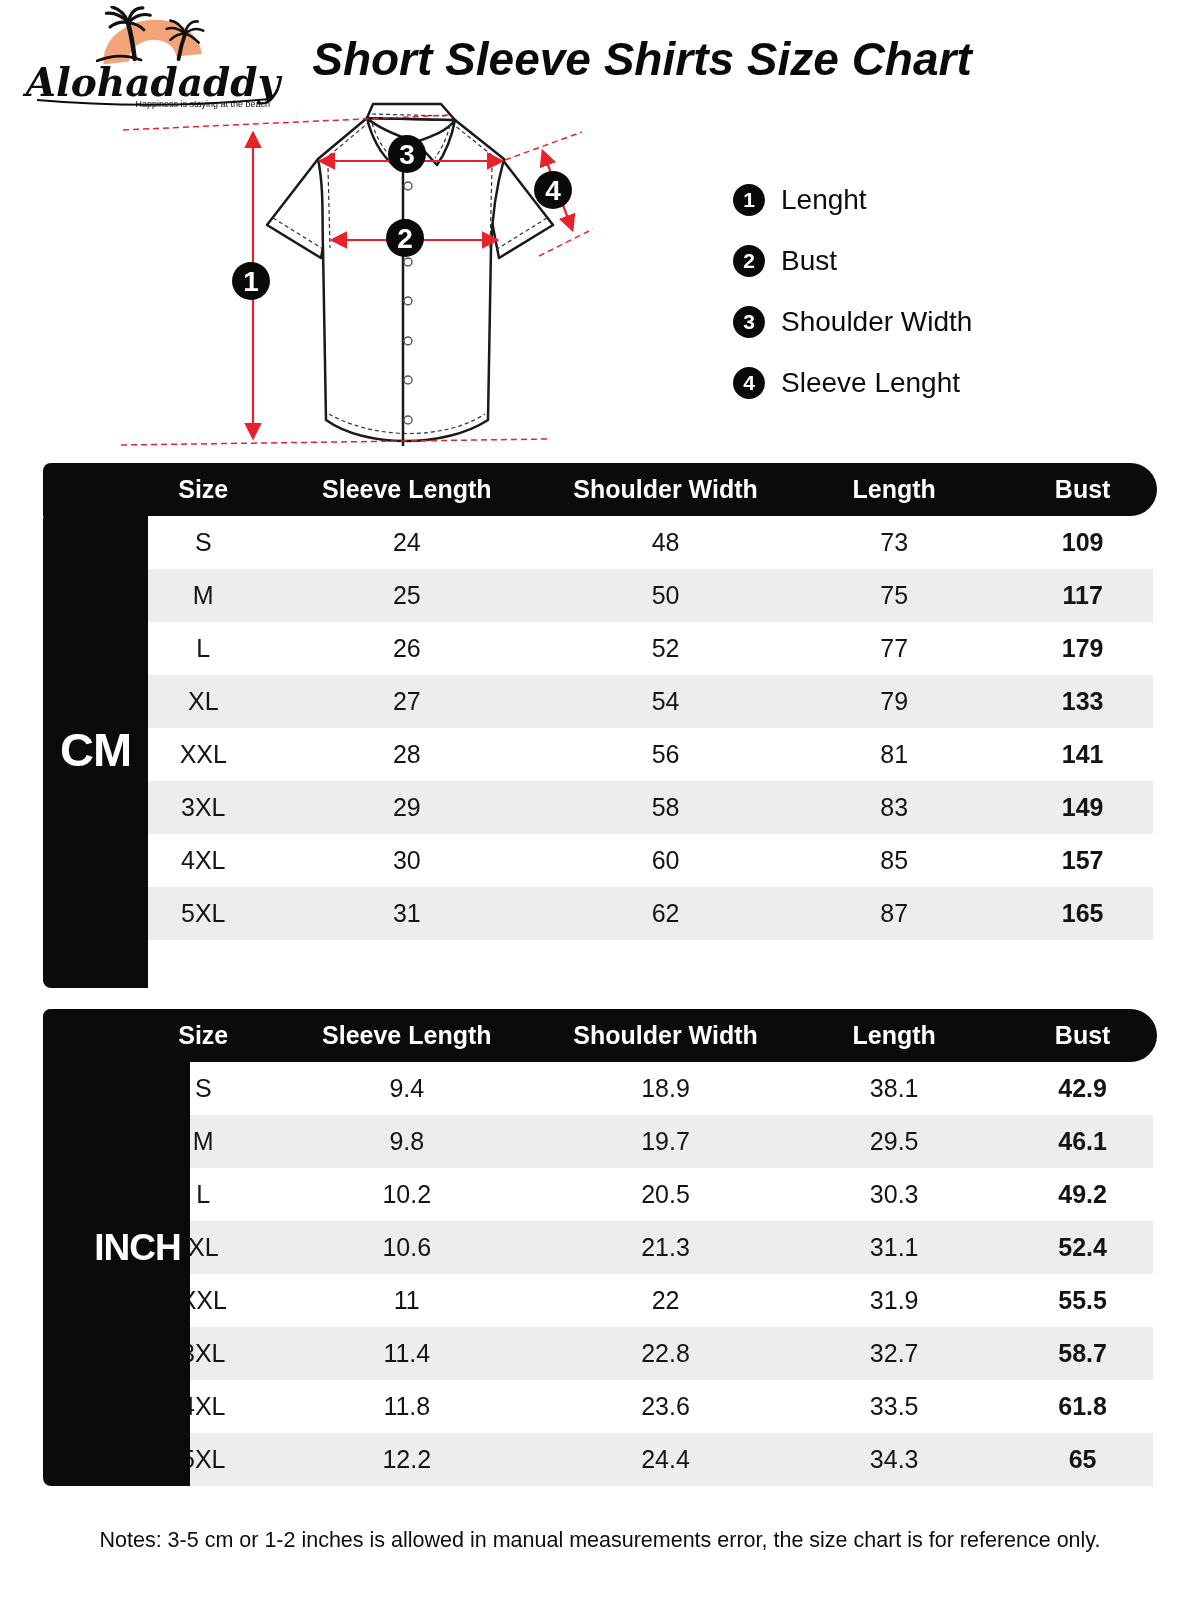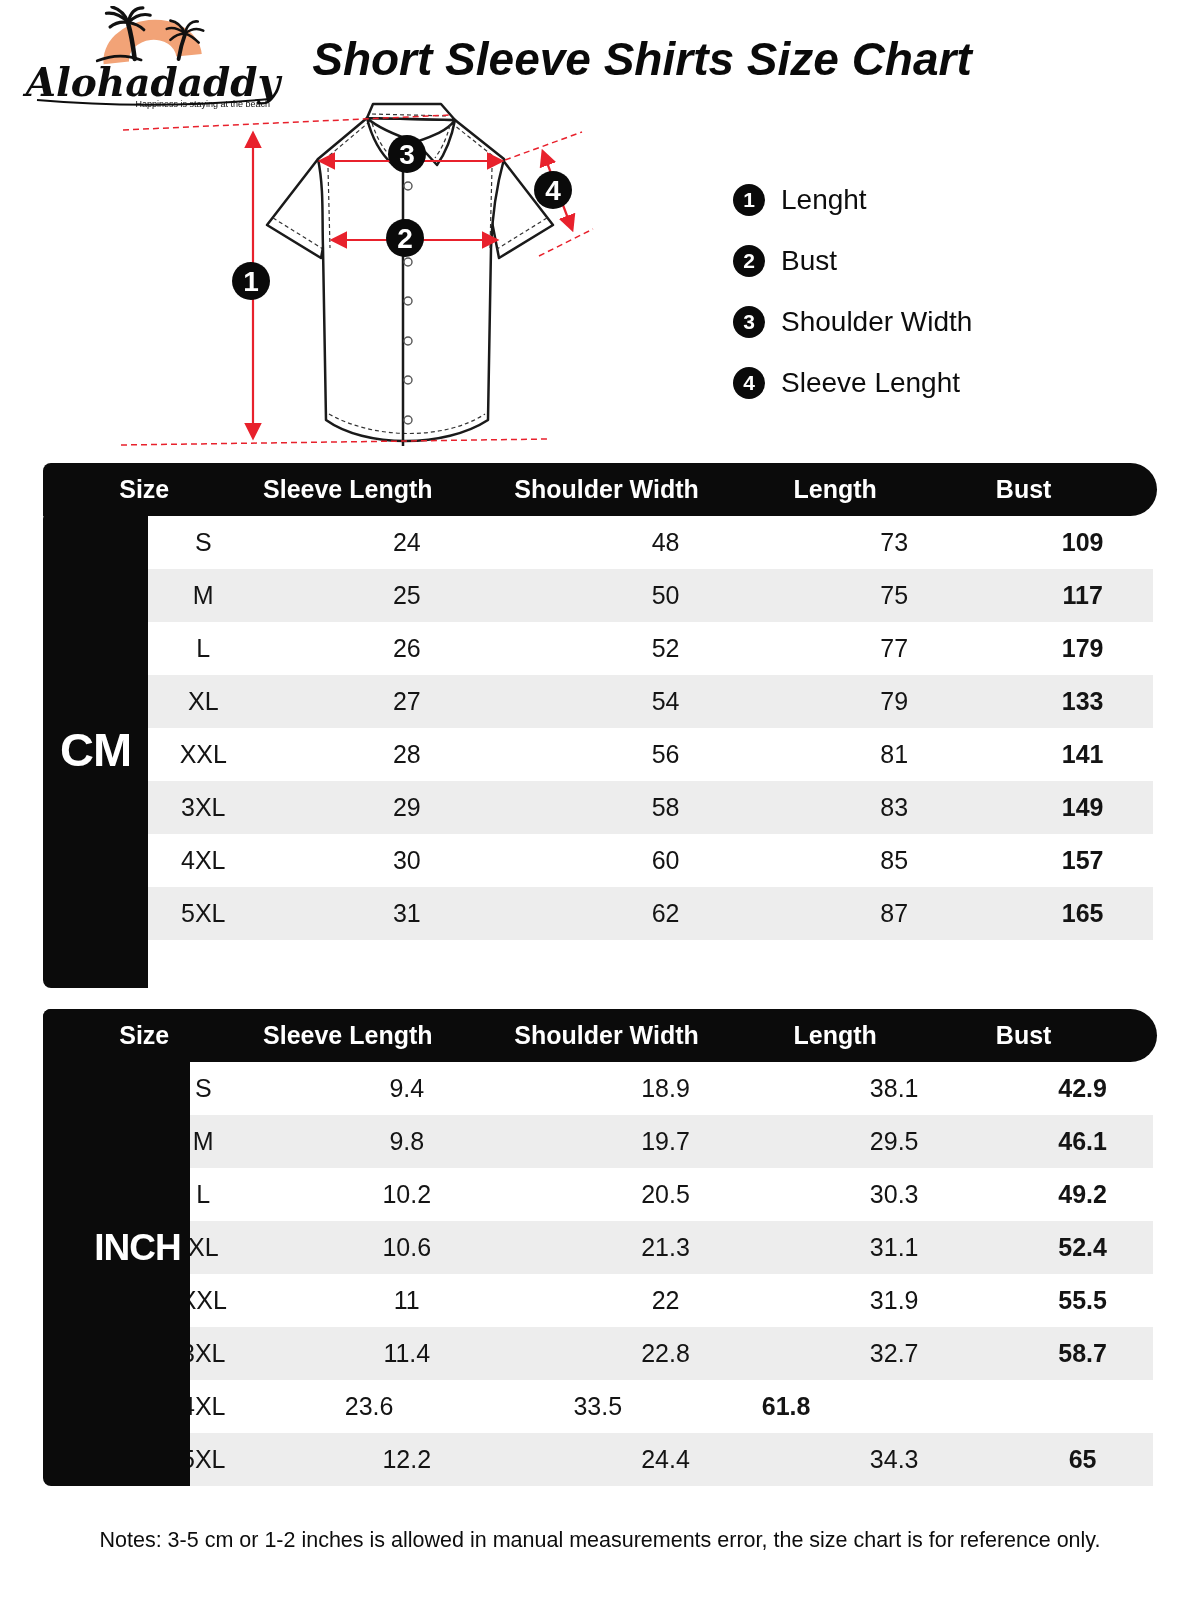--- a/index.html
+++ b/index.html
@@ -39,21 +39,21 @@
   .size-table.cm{top:463px;}
   .size-table.inch{top:1009px;}
   .unit-col{
     position:absolute;left:0;top:0;width:105px;height:100%;background:#0b0b0b;
     border-radius:8px 0 0 8px;display:flex;align-items:center;justify-content:center;
     color:#fff;font-weight:bold;letter-spacing:-1px;z-index:1;
   }
   .thead{
     position:absolute;left:0;top:0;width:100%;height:53px;background:#0b0b0b;
     border-radius:8px 27px 27px 0;display:flex;align-items:center;
-    padding-left:46px;box-sizing:border-box;z-index:2;
+    padding-left:105px;box-sizing:border-box;z-index:2;
   }
   .cells{display:flex;width:1005px;align-items:center;}
   .c{text-align:center;}
   .c0{width:11%;}
   .c1{width:29.5%;}
   .c2{width:22%;}
   .c3{width:23.5%;}
   .c4{width:14%;font-weight:bold;}
   .thead .c{color:#fff;font-weight:bold;font-size:25px;}
   .tbody{position:absolute;left:105px;top:53px;width:1005px;}
@@ -309,20 +309,21 @@
       </div>
       <div class="trow cells">
         <div class="c c0">3XL</div>
         <div class="c c1">11.4</div>
         <div class="c c2">22.8</div>
         <div class="c c3">32.7</div>
         <div class="c c4">58.7</div>
       </div>
       <div class="trow cells">
         <div class="c c0">4XL</div>
+        <div class="c c1">11.8</div>
         <div class="c c2">23.6</div>
         <div class="c c3">33.5</div>
         <div class="c c4">61.8</div>
       </div>
       <div class="trow cells">
         <div class="c c0">5XL</div>
         <div class="c c1">12.2</div>
         <div class="c c2">24.4</div>
         <div class="c c3">34.3</div>
         <div class="c c4">65</div>

